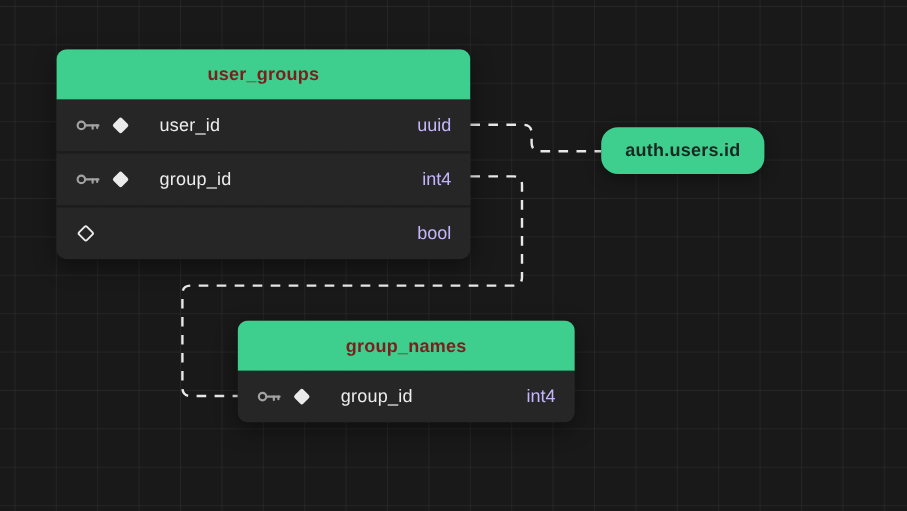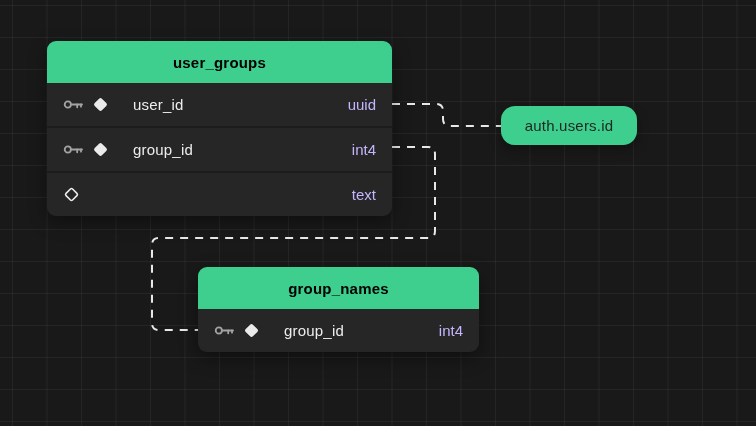--- a/index.html
+++ b/index.html
@@ -40,21 +40,21 @@
     box-shadow: 0 6px 18px rgba(0,0,0,0.40);
   }
   .table-node.user-groups { left: 47px; top: 41px; width: 345px; }
   .table-node.group-names { left: 198px; top: 267px; width: 281px; }
   .table-header {
     height: 42px;
     display: flex;
     align-items: center;
     justify-content: center;
     background: #3ecf8e;
-    color: #000000;
+    color: #7f1d1d;
     font-size: 15px;
     font-weight: 700;
     letter-spacing: 0.2px;
   }
   .table-row {
     height: 43px;
     box-sizing: border-box;
     display: flex;
     align-items: center;
     padding: 0 16px;
@@ -92,21 +92,21 @@
     top: 106px;
     width: 136px;
     height: 39px;
     border-radius: 14px;
     background: #3ecf8e;
     display: flex;
     align-items: center;
     justify-content: center;
     color: #1d2721;
     font-size: 15px;
-    font-weight: 400;
+    font-weight: 700;
     letter-spacing: 0.2px;
     box-shadow: 0 4px 12px rgba(0,0,0,0.35);
   }
   .icon { display: block; }
 </style>
 </head>
 <body>
 
 <div class="canvas">
 
@@ -149,21 +149,21 @@
       <span class="col-name">group_id</span>
       <span class="col-type">int4</span>
     </div>
 
     <div class="table-row">
       <span class="row-icons">
         <svg class="icon" width="17" height="17" viewBox="0 0 17 17">
           <rect x="3.9" y="3.9" width="9.2" height="9.2" rx="1.5" transform="rotate(45 8.5 8.5)" fill="none" stroke="#ebebeb" stroke-width="1.6"></rect>
         </svg>
       </span>
-      <span class="col-type">text</span>
+      <span class="col-type">bool</span>
     </div>
   </div>
 
   <div class="table-node group-names">
     <div class="table-header">group_names</div>
 
     <div class="table-row">
       <span class="row-icons">
         <svg class="icon" width="21" height="13" viewBox="0 0 21 13" fill="none" stroke="#a3a3a3" stroke-width="1.8" stroke-linecap="round">
           <circle cx="4.8" cy="6.5" r="3.1"></circle>

